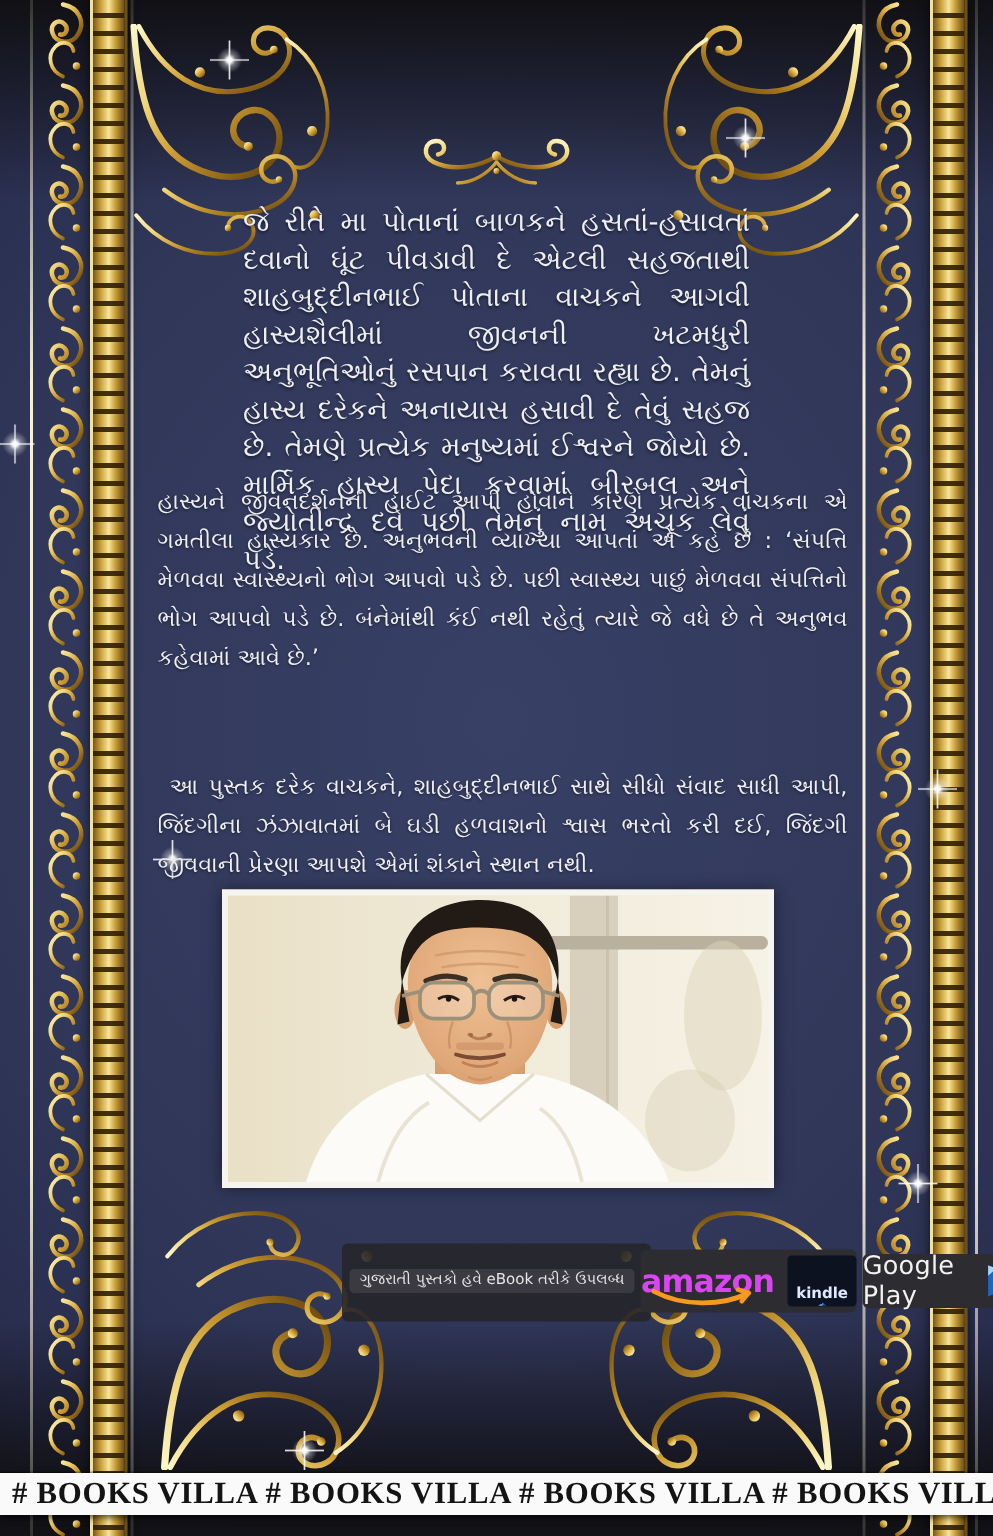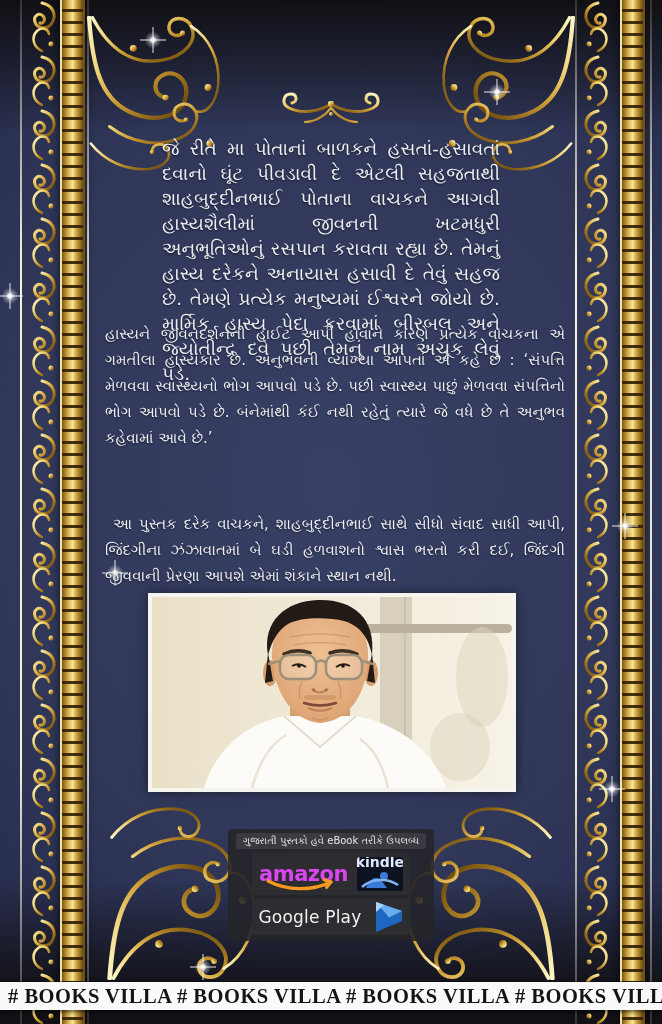--- a/index.html
+++ b/index.html
@@ -44,30 +44,30 @@
   .para-3{left:105px; top:448px; width:460px; text-indent:8px;}
   .para-4{left:105px; top:511px; width:460px; text-indent:8px;}
   
   .photo{position:absolute; left:148px; top:593px; width:368px; height:199px; z-index:4;
     margin:0; border:4px solid #f6f4ee; box-sizing:border-box; background:#efe8d2;
     box-shadow:0 0 10px rgba(0,0,0,.5);}
   .photo svg{display:block;}
   
   .ebook-panel{position:absolute; left:50%; top:829px; transform:translateX(-50%); z-index:4;
     width:196px; padding:4px 5px 6px; background:rgba(36,36,41,.88); border-radius:4px;
-    display:flex; flex-direction:column; align-items:center; gap:4px;}
+    display:flex; align-items:center; gap:4px;}
   .ebook-caption{background:#3a3a40; color:#e6e6e6; font-size:10px; line-height:14px;
     padding:1px 7px; border-radius:3px; white-space:nowrap;}
   .badge{width:158px; border-radius:4px; background:#2d2d31; display:flex; align-items:center; justify-content:center;}
   .badge-amazon{height:42px; gap:9px;}
   .amazon-wordmark{position:relative; color:#d946ef; font-weight:bold; font-size:21px; letter-spacing:-0.5px; line-height:22px;}
   .amazon-smile{position:absolute; left:6px; bottom:-7px;}
   .kindle-tile{width:46px; height:34px; background:#0c1220; border-radius:3px;
     display:flex; flex-direction:column; align-items:center; justify-content:flex-start; overflow:hidden;}
-  .kindle-label{color:#dfe9ff; font-size:14px; line-height:11px; font-weight:bold;}
+  .kindle-label{color:#dfe9ff; font-size:10px; line-height:11px; font-weight:bold;margin-top:20px;}
   .badge-google{height:36px; gap:10px;}
   .gp-label{color:#f2f2f2; font-size:17px; letter-spacing:.2px;}
   
   .banner{position:absolute; left:0; top:982px; width:662px; height:28px; z-index:6;
     background:#fafafa; display:flex; align-items:center; overflow:hidden;
     box-shadow:0 -1px 0 rgba(0,0,0,.3), 0 2px 4px rgba(0,0,0,.6);}
   .banner span{font-family:"Liberation Serif", serif; font-weight:bold; font-size:20.5px;
     color:#141414; white-space:nowrap; padding-left:8px; letter-spacing:.5px;}
 </style>
 </head>

